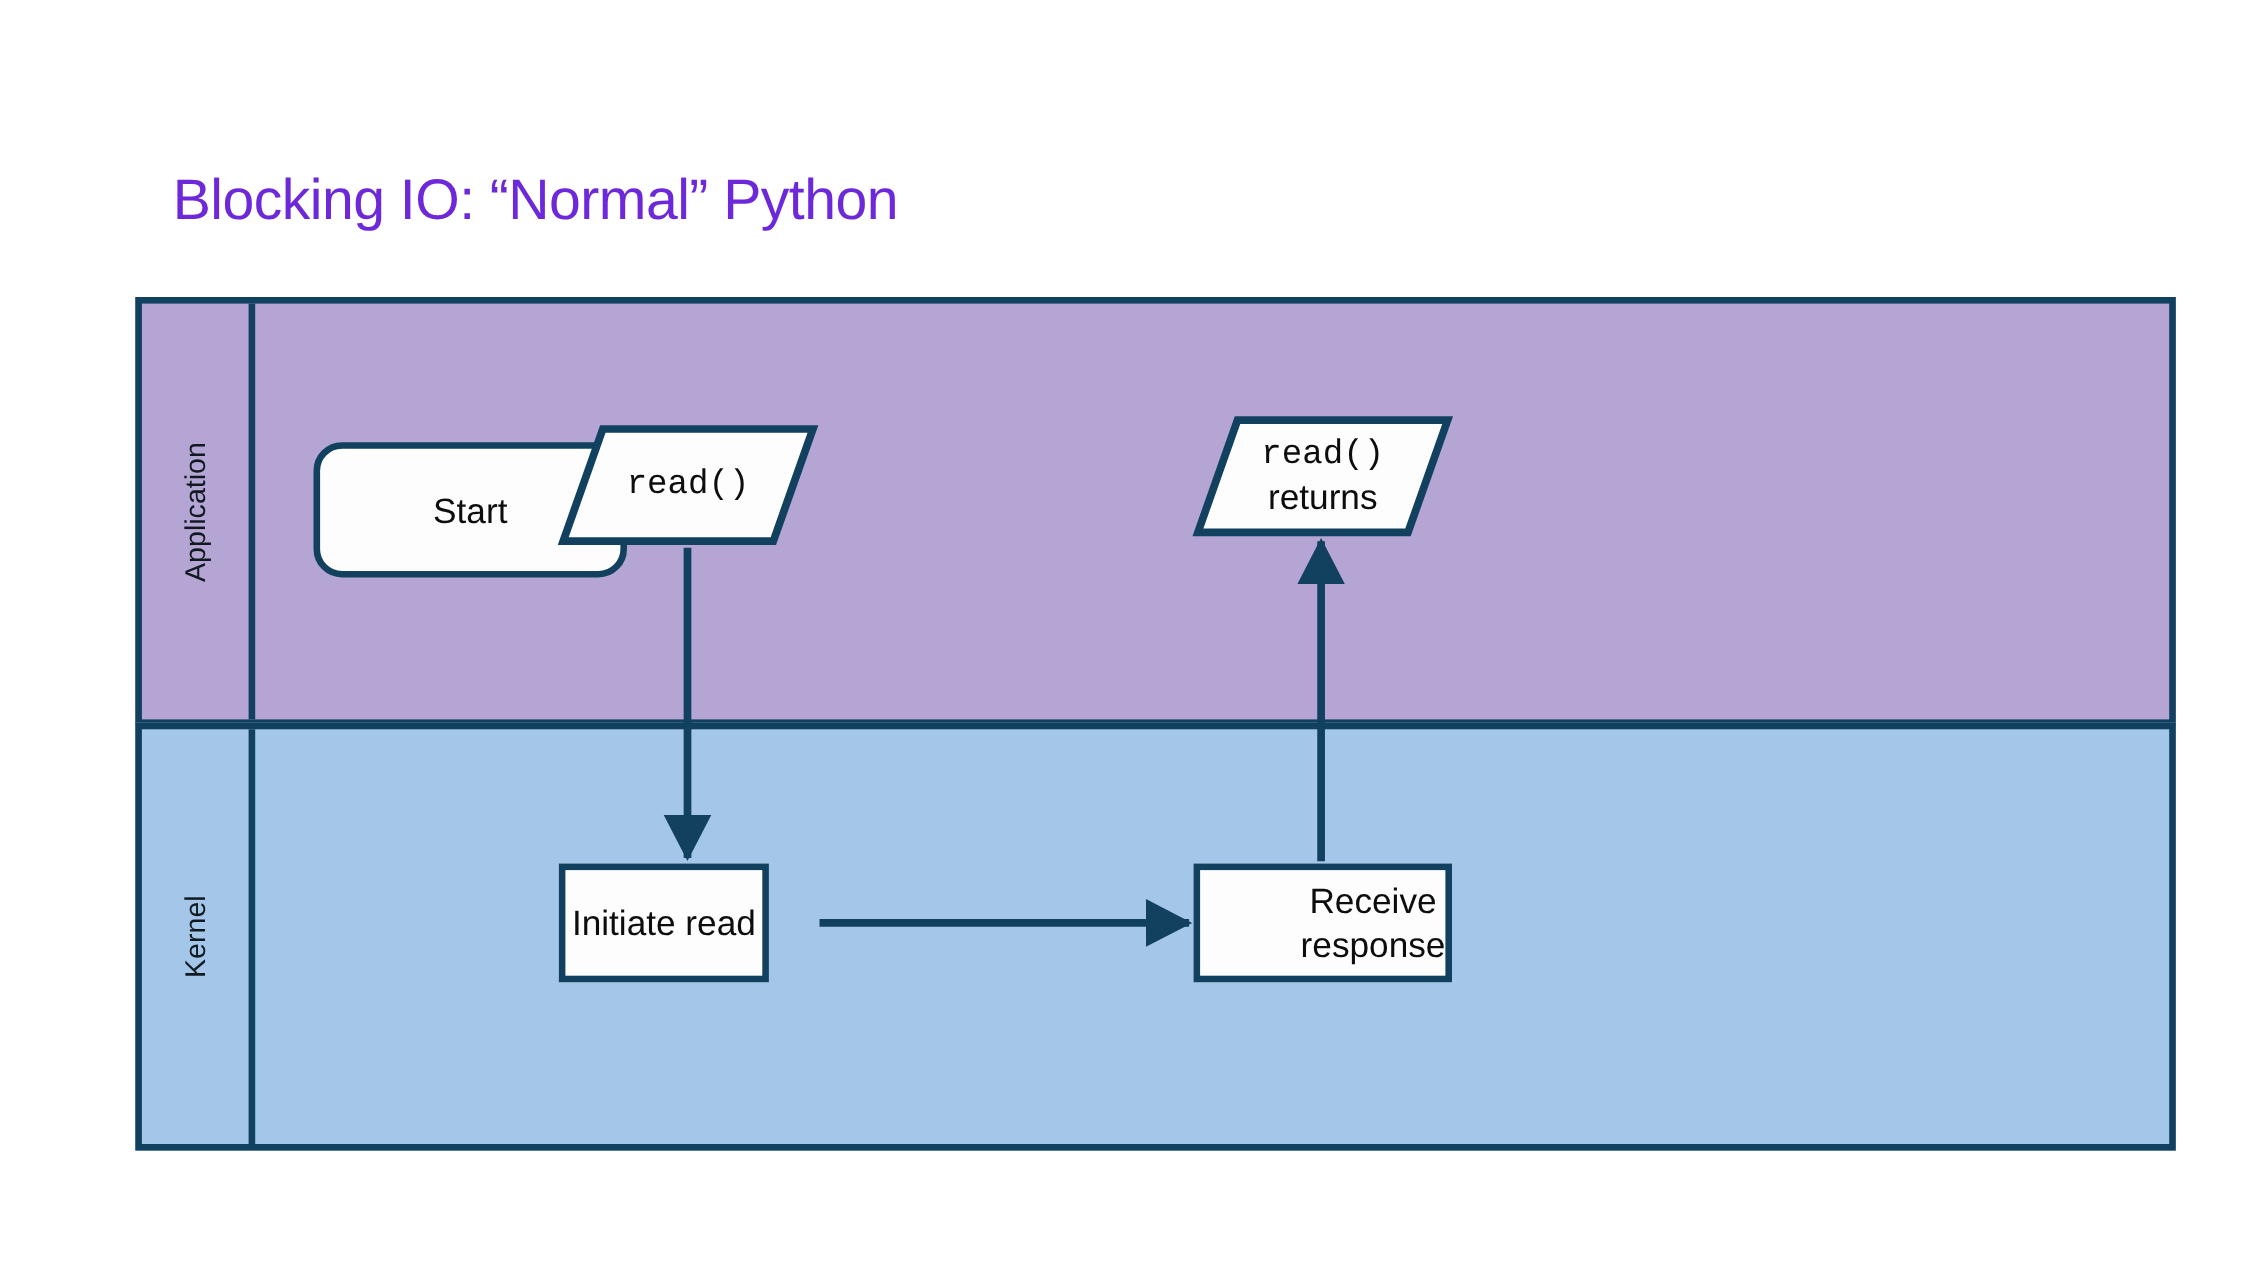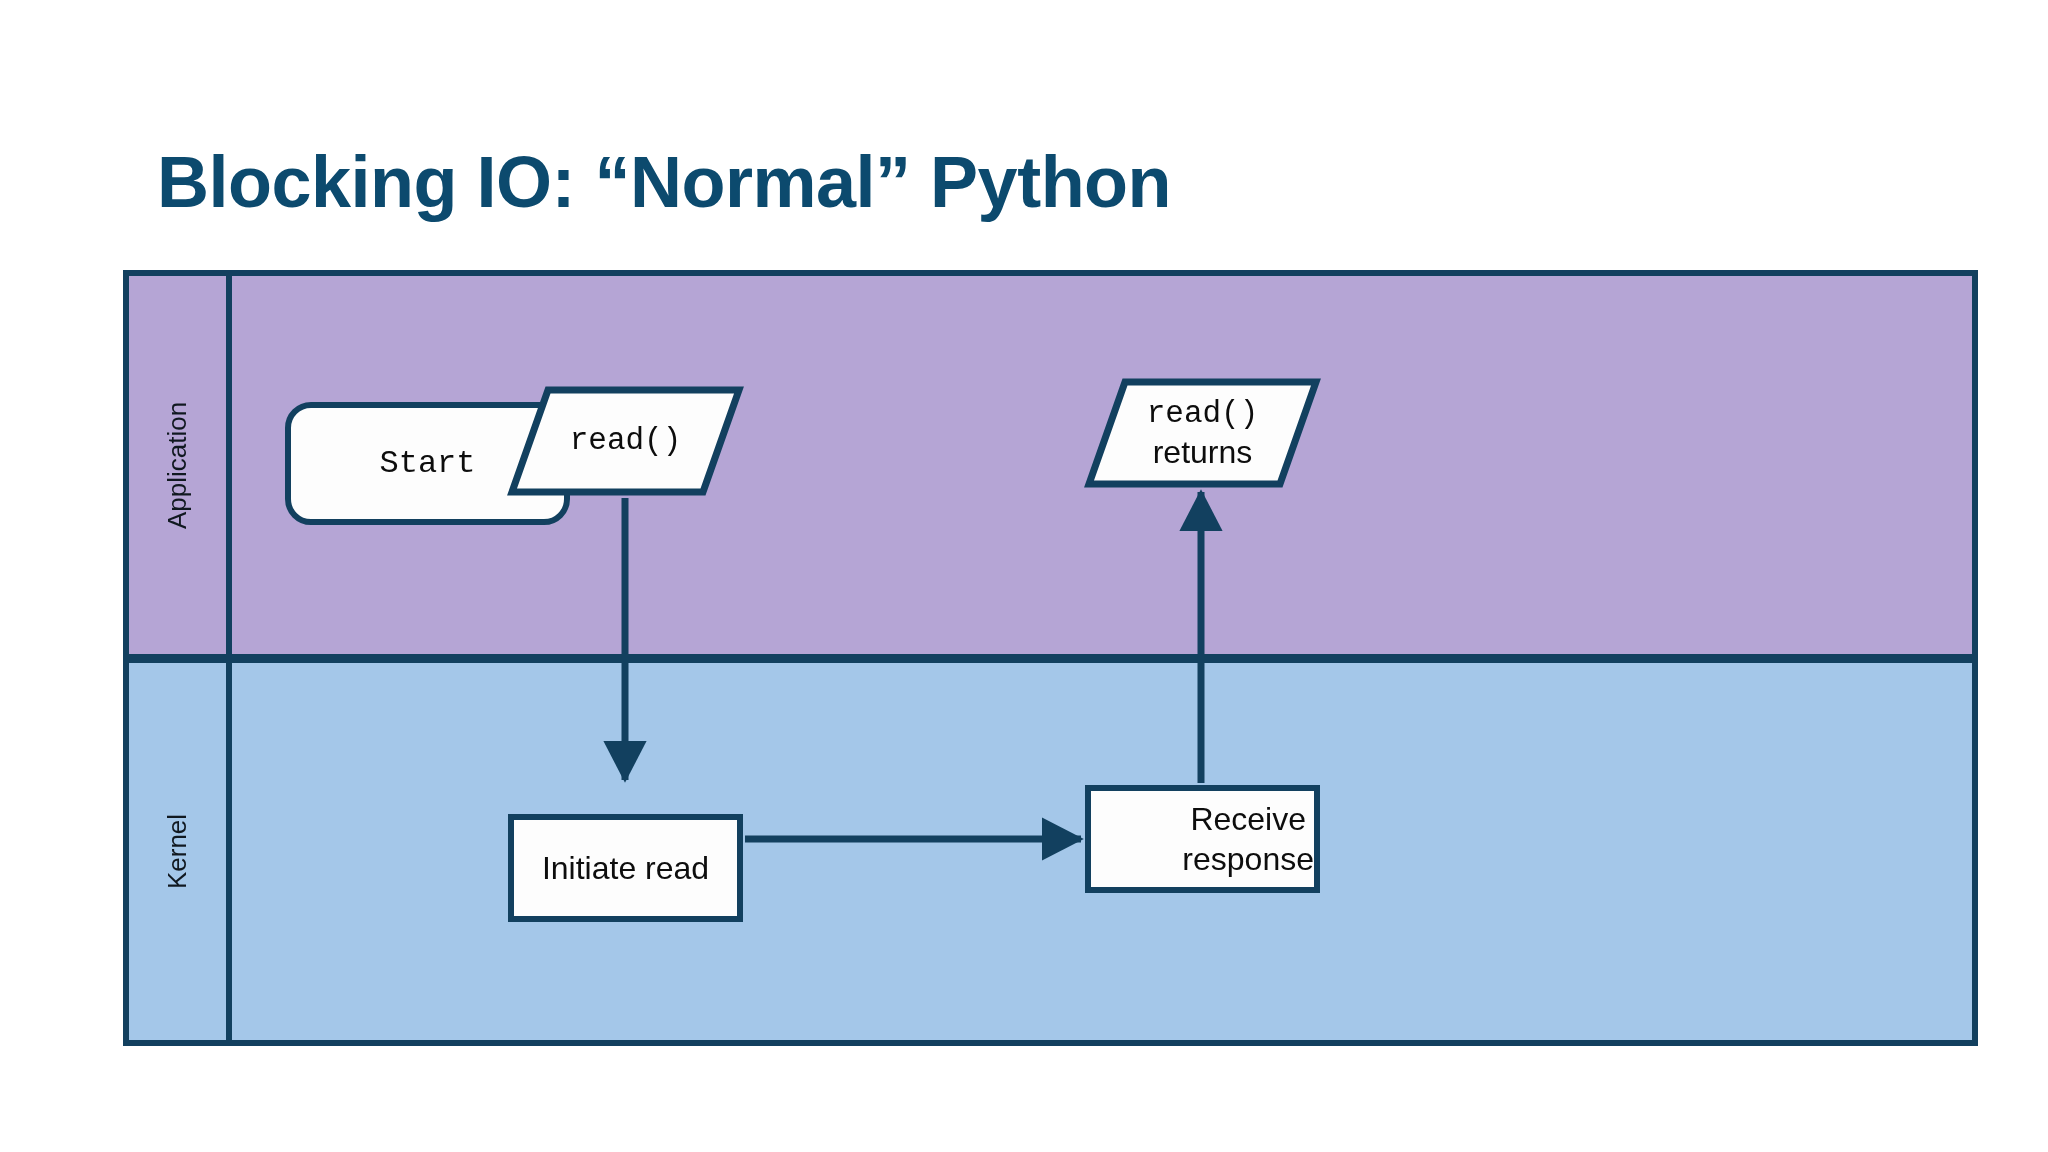--- a/index.html
+++ b/index.html
@@ -18,24 +18,24 @@
     position: absolute;
     left: 0; top: 0;
     width: 2048px;
     height: 1152px;
     background: #ffffff;
   }
   #slide-title {
     position: absolute;
     left: 157px;
     top: 138px;
-    font-size: 72px;
+    font-size: 52px;
     line-height: 88px;
-    font-weight: 700;
-    color: #0c4a6e;
+    font-weight: 400;
+    color: #6d28d9;
     letter-spacing: -0.5px;
     white-space: nowrap;
   }
   #diagram {
     position: absolute;
     left: 123px;
     top: 270px;
     width: 1855px;
     height: 776px;
   }
@@ -81,21 +81,21 @@
     background: #fdfdfd;
     border: 6px solid #12405f;
     display: flex;
     align-items: center;
     justify-content: center;
     text-align: center;
     color: #0d0d0d;
     font-size: 32px;
     line-height: 40px;
   }
-  .node.rounded { border-radius: 26px; font-family: Liberation Mono, monospace; }
+  .node.rounded { border-radius: 26px; }
   .mono { font-family: "Liberation Mono", monospace; font-size: 31px; }
   .para-wrap {
     position: absolute;
   }
   .para-wrap svg { position: absolute; left: 0; top: 0; overflow: visible; }
   .para-label {
     position: absolute;
     left: 0; top: 0;
     width: 100%; height: 100%;
     display: flex;
@@ -112,21 +112,21 @@
     position: absolute;
     left: 0; top: 0;
     width: 1855px;
     height: 776px;
     overflow: visible;
   }
   
   #node-start       { left: 162px;  top: 132px; width: 285px; height: 123px; }
   #para-read-call   { left: 385px;  top: 116px; width: 235px; height: 110px; }
   #para-read-return { left: 962px;  top: 108px; width: 235px; height: 110px; }
-  #node-initiate    { left: 385px;  top: 544px; width: 235px; height: 108px; }
+  #node-initiate    { left: 385px;  top: 515px; width: 191px; height: 108px; }
   #node-receive     { left: 962px;  top: 515px; width: 235px; height: 108px; justify-content: flex-end; }
 </style>
 </head>
 <body>
 
 <div id="slide">
 
   <div id="slide-title">Blocking IO: “Normal” Python</div>
 
   <div id="diagram">

